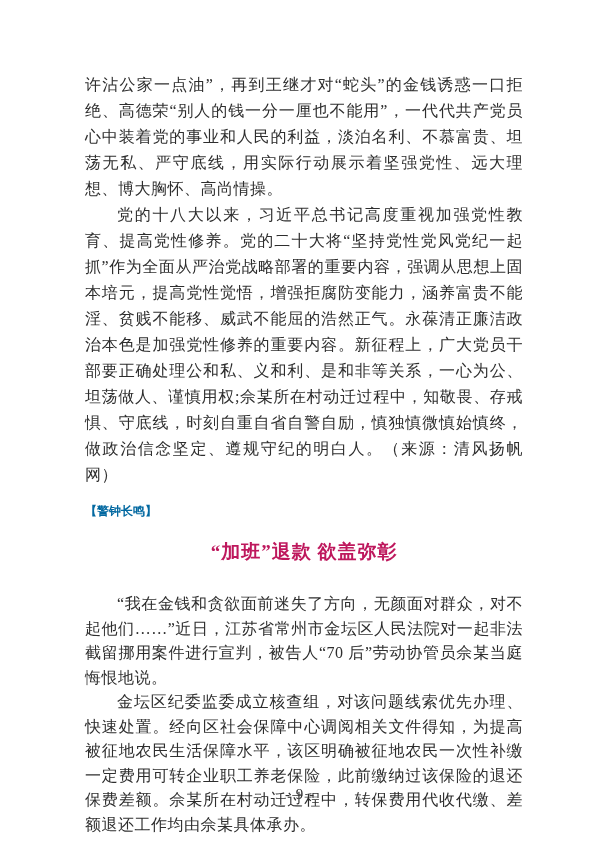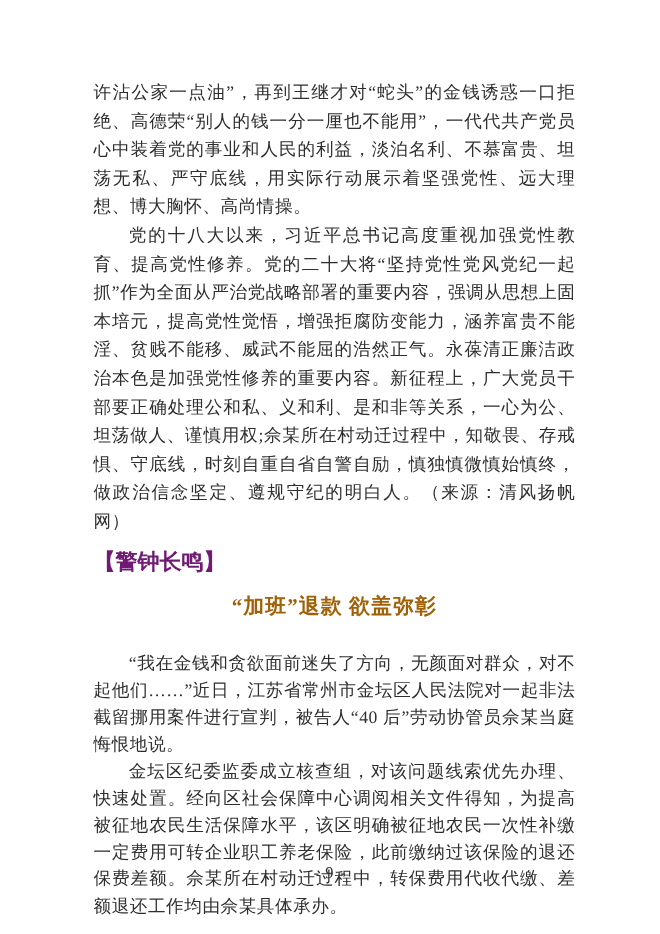--- a/index.html
+++ b/index.html
@@ -30,33 +30,33 @@
     font-size: 16px;
     line-height: 26px;
     text-align: justify;
     letter-spacing: 0.5px;
     word-break: break-all;
   }
   p.indent { text-indent: 2em; }
   .article2 p.body-para { line-height: 24.5px; }
   .section-header {
     margin: 10px 0 0 0;
-    font-size: 20px;
+    font-size: 12px;
     font-weight: bold;
     line-height: 26px;
-    color: #701a75;
+    color: #0369a1;
   }
   .article-title {
     margin: 13px 0 25px 0;
     font-size: 19px;
     font-weight: bold;
     line-height: 30px;
     text-align: center;
     letter-spacing: 1px;
-    color: #a16207;
+    color: #be185d;
   }
   .page-number {
     position: absolute;
     bottom: 40px;
     left: 0;
     width: 100%;
     text-align: center;
     font-size: 15px;
     letter-spacing: 1px;
     color: #2e2e2e;
@@ -70,21 +70,21 @@
 
     <p class="body-para">许沾公家一点油”，再到王继才对“蛇头”的金钱诱惑一口拒绝、高德荣“别人的钱一分一厘也不能用”，一代代共产党员心中装着党的事业和人民的利益，淡泊名利、不慕富贵、坦荡无私、严守底线，用实际行动展示着坚强党性、远大理想、博大胸怀、高尚情操。</p>
 
     <p class="body-para indent">党的十八大以来，习近平总书记高度重视加强党性教育、提高党性修养。党的二十大将“坚持党性党风党纪一起抓”作为全面从严治党战略部署的重要内容，强调从思想上固本培元，提高党性觉悟，增强拒腐防变能力，涵养富贵不能淫、贫贱不能移、威武不能屈的浩然正气。永葆清正廉洁政治本色是加强党性修养的重要内容。新征程上，广大党员干部要正确处理公和私、义和利、是和非等关系，一心为公、坦荡做人、谨慎用权;佘某所在村动迁过程中，知敬畏、存戒惧、守底线，时刻自重自省自警自励，慎独慎微慎始慎终，做政治信念坚定、遵规守纪的明白人。（来源：清风扬帆网）</p>
 
     <div class="section-header">【警钟长鸣】</div>
 
     <div class="article-title">“加班”退款 欲盖弥彰</div>
 
     <div class="article2">
-      <p class="body-para indent">“我在金钱和贪欲面前迷失了方向，无颜面对群众，对不起他们……”近日，江苏省常州市金坛区人民法院对一起非法截留挪用案件进行宣判，被告人“40 后”劳动协管员佘某当庭悔恨地说。</p>
+      <p class="body-para indent">“我在金钱和贪欲面前迷失了方向，无颜面对群众，对不起他们……”近日，江苏省常州市金坛区人民法院对一起非法截留挪用案件进行宣判，被告人“70 后”劳动协管员佘某当庭悔恨地说。</p>
 
 
       <p class="body-para indent">金坛区纪委监委成立核查组，对该问题线索优先办理、快速处置。经向区社会保障中心调阅相关文件得知，为提高被征地农民生活保障水平，该区明确被征地农民一次性补缴一定费用可转企业职工养老保险，此前缴纳过该保险的退还保费差额。佘某所在村动迁过程中，转保费用代收代缴、差额退还工作均由佘某具体承办。</p>
     </div>
 
   </div>
 
   <div class="page-number">- 9 -</div>
 </div>
 

